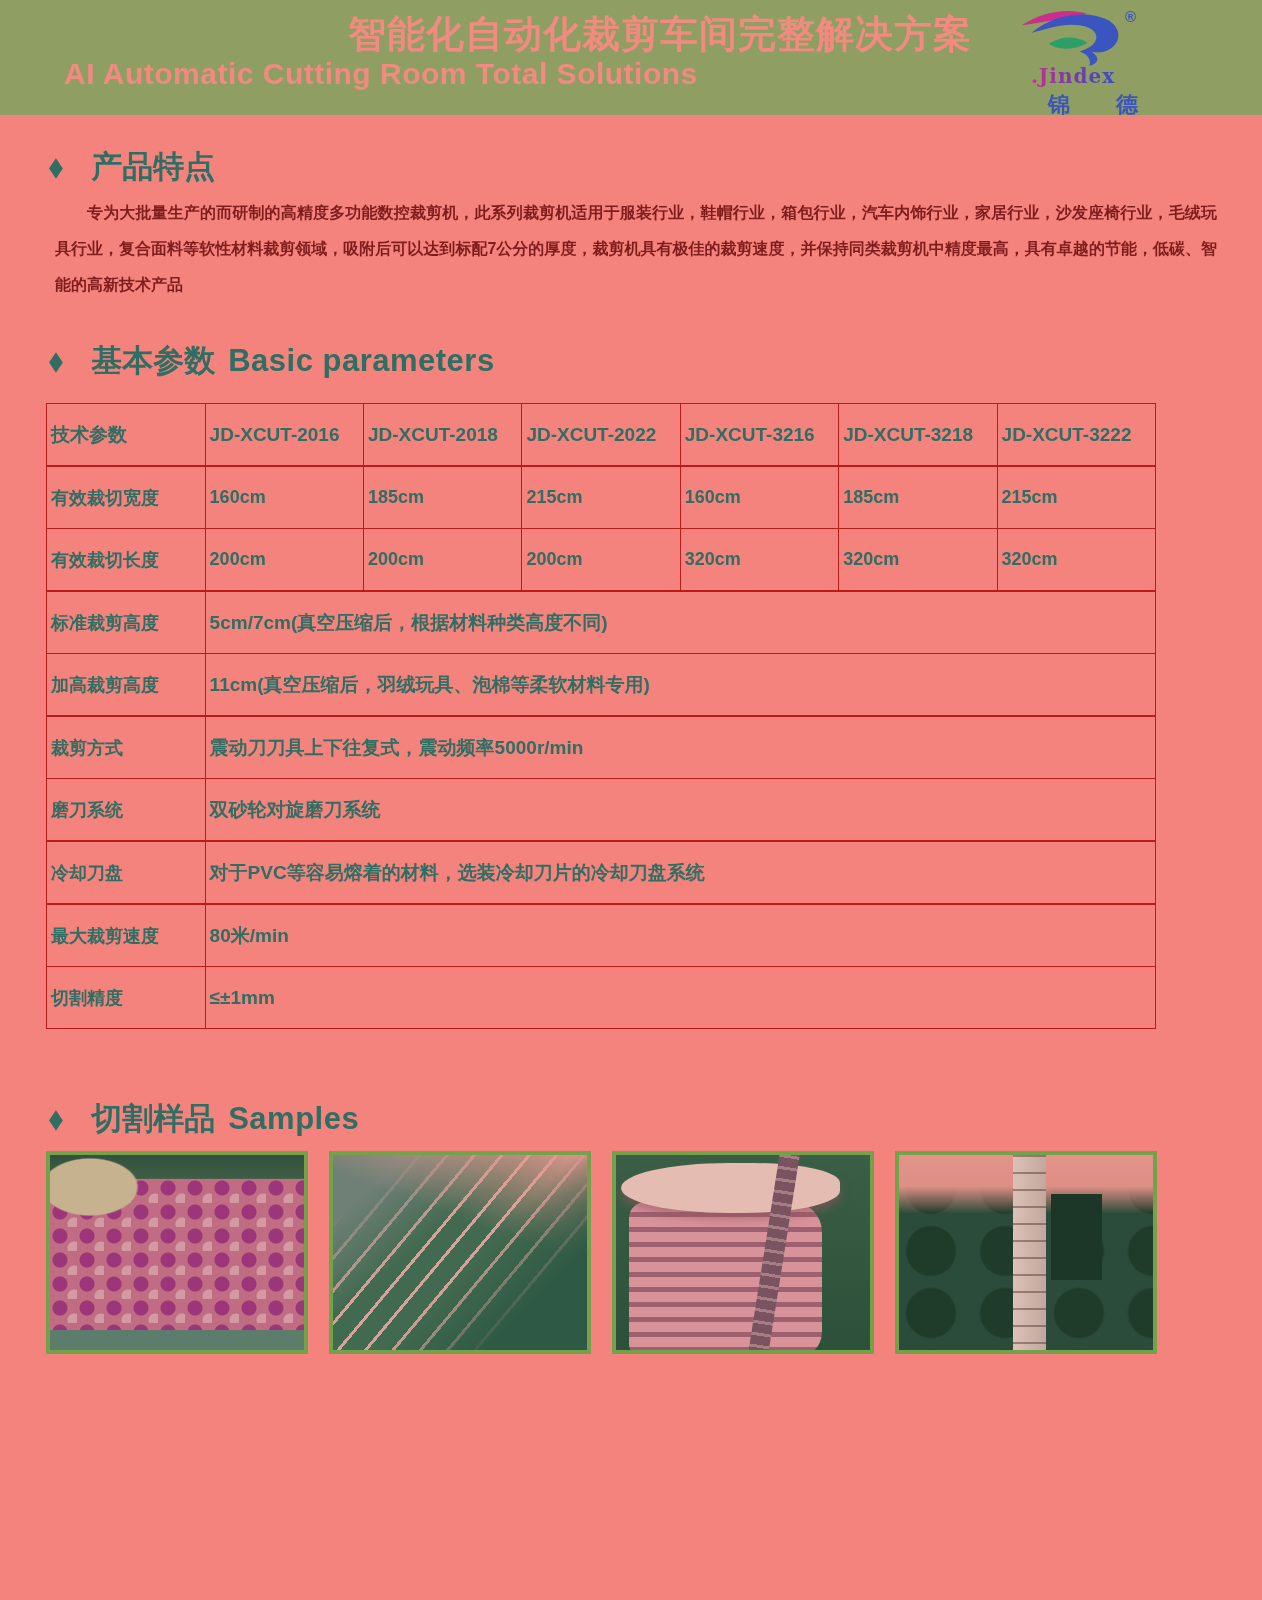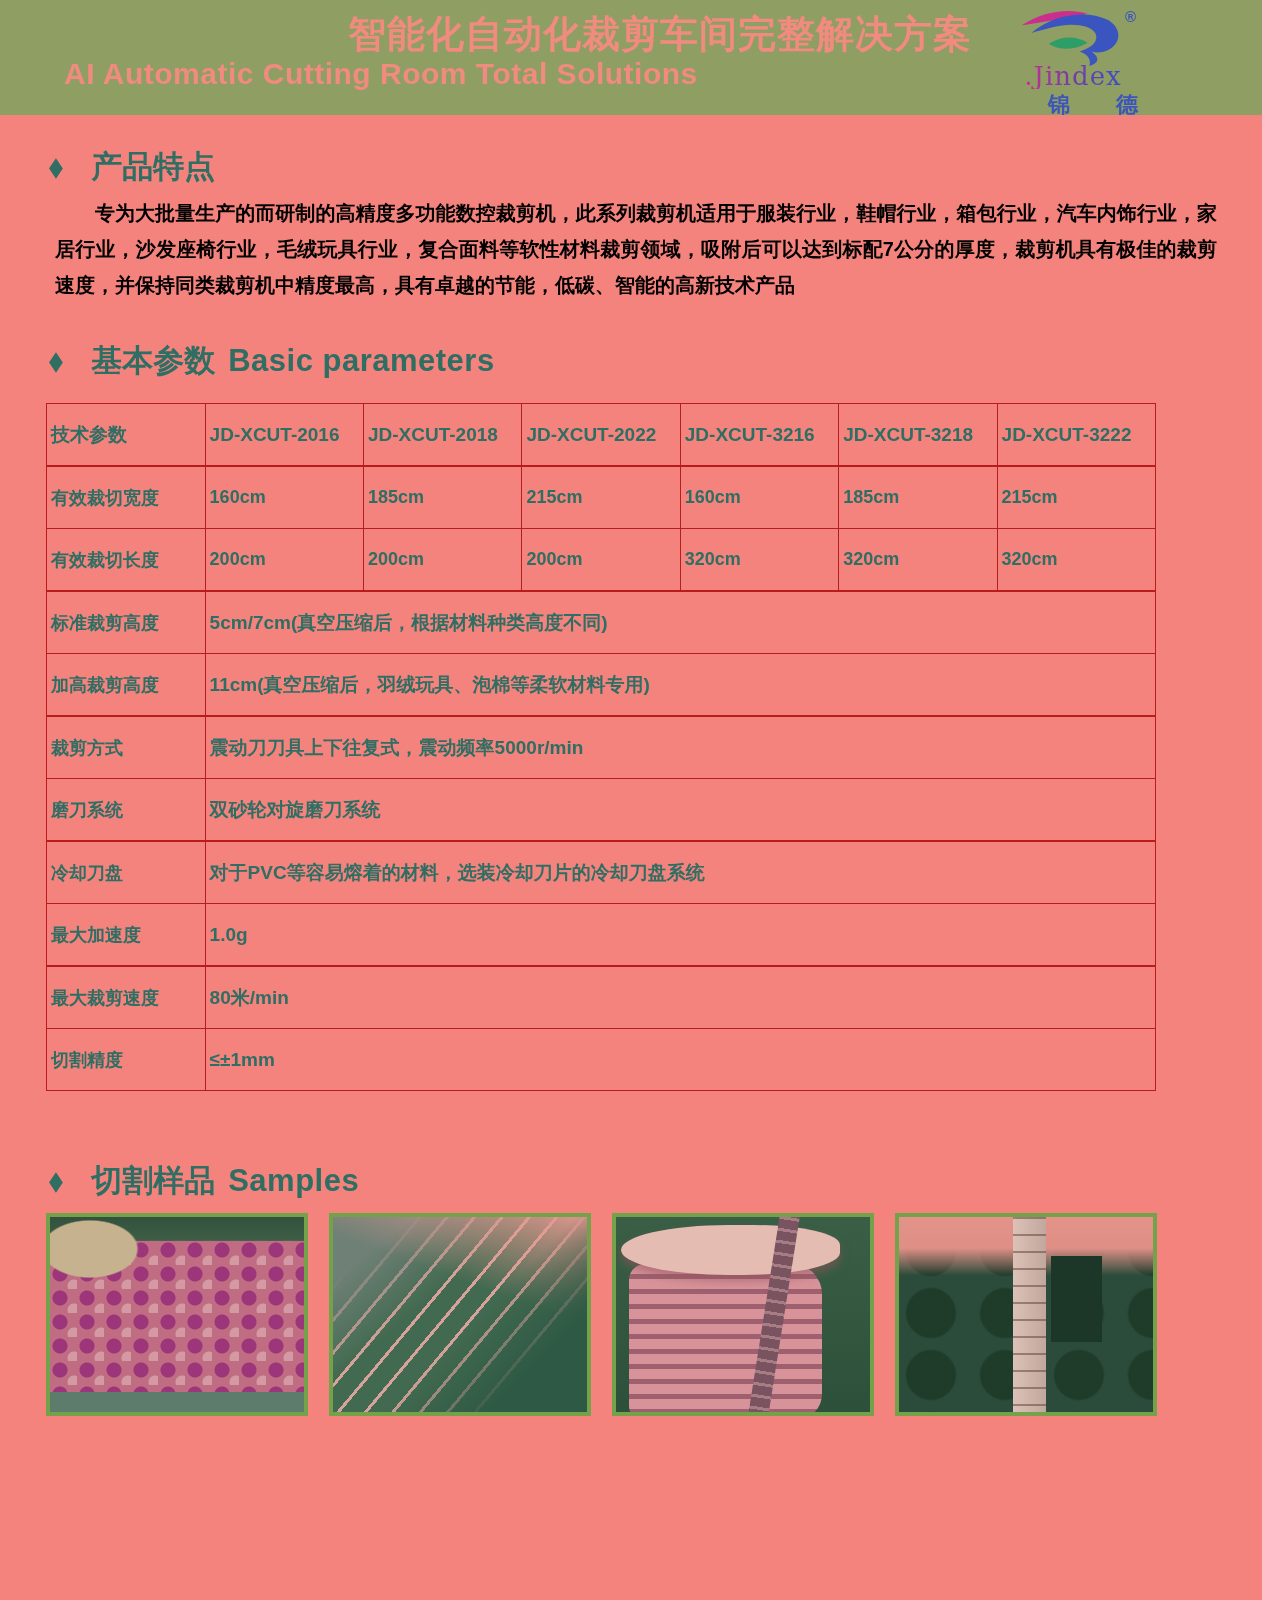--- a/index.html
+++ b/index.html
@@ -27,21 +27,21 @@
   }
   .logo{
     position:absolute;top:4px;right:118px;width:142px;text-align:center;
   }
   .logo svg{display:block;margin:0 auto;}
   .logo .reg{
     position:absolute;top:4px;right:8px;font-size:15px;color:#3b55bb;font-weight:bold;
   }
   .brand{
     display:inline-block;margin-top:-3px;
-    font-family:"DejaVu Serif",serif;font-weight:normal;font-size:26px;
+    font-family:"DejaVu Serif",serif;font-weight:bold;font-size:20px;
     letter-spacing:1px;color:#6b3db0;line-height:26px;
   }
   @supports ((-webkit-background-clip: text) or (background-clip: text)){
     .brand{
       background:linear-gradient(90deg,#cb2f8e 0%,#7a3ba8 45%,#3a4fc0 100%);
       -webkit-background-clip:text;background-clip:text;
       color:transparent;-webkit-text-fill-color:transparent;
     }
   }
   .brand-zh{
@@ -59,21 +59,21 @@
     transform:scale(.8,1.2);margin-right:27px;line-height:40px;
   }
   .sec-head .en{margin-left:13px;letter-spacing:.5px;}
   .h-features{margin-top:32px;}
   .h-params{margin-top:38px;}
   .h-samples{margin-top:70px;}
 
   
   .para{
     margin:8px 45px 0 55px;
-    color:#000000;font-weight:bold;font-size:20px;line-height:36px;
+    color:#7f1d1d;font-weight:bold;font-size:16px;line-height:36px;
     text-indent:2em;text-align:justify;
   }
 
   
   table.params{
     margin:22px 0 0 46px;width:1110px;table-layout:fixed;
     border-collapse:collapse;
   }
   table.params th,table.params td{
     border:1px solid #b91c1c;height:61px;padding:0 4px;
@@ -228,24 +228,20 @@
       <td class="lbl">裁剪方式</td>
       <td class="spanv" colspan="6">震动刀刀具上下往复式，震动频率5000r/min</td>
     </tr>
     <tr>
       <td class="lbl">磨刀系统</td>
       <td class="spanv" colspan="6">双砂轮对旋磨刀系统</td>
     </tr>
     <tr class="thick">
       <td class="lbl">冷却刀盘</td>
       <td class="spanv" colspan="6">对于PVC等容易熔着的材料，选装冷却刀片的冷却刀盘系统</td>
-    </tr>
-    <tr>
-      <td class="lbl">最大加速度</td>
-      <td class="spanv" colspan="6">1.0g</td>
     </tr>
     <tr class="thick">
       <td class="lbl">最大裁剪速度</td>
       <td class="spanv" colspan="6">80米/min</td>
     </tr>
     <tr>
       <td class="lbl">切割精度</td>
       <td class="spanv" colspan="6">≤±1mm</td>
     </tr>
   </tbody>

